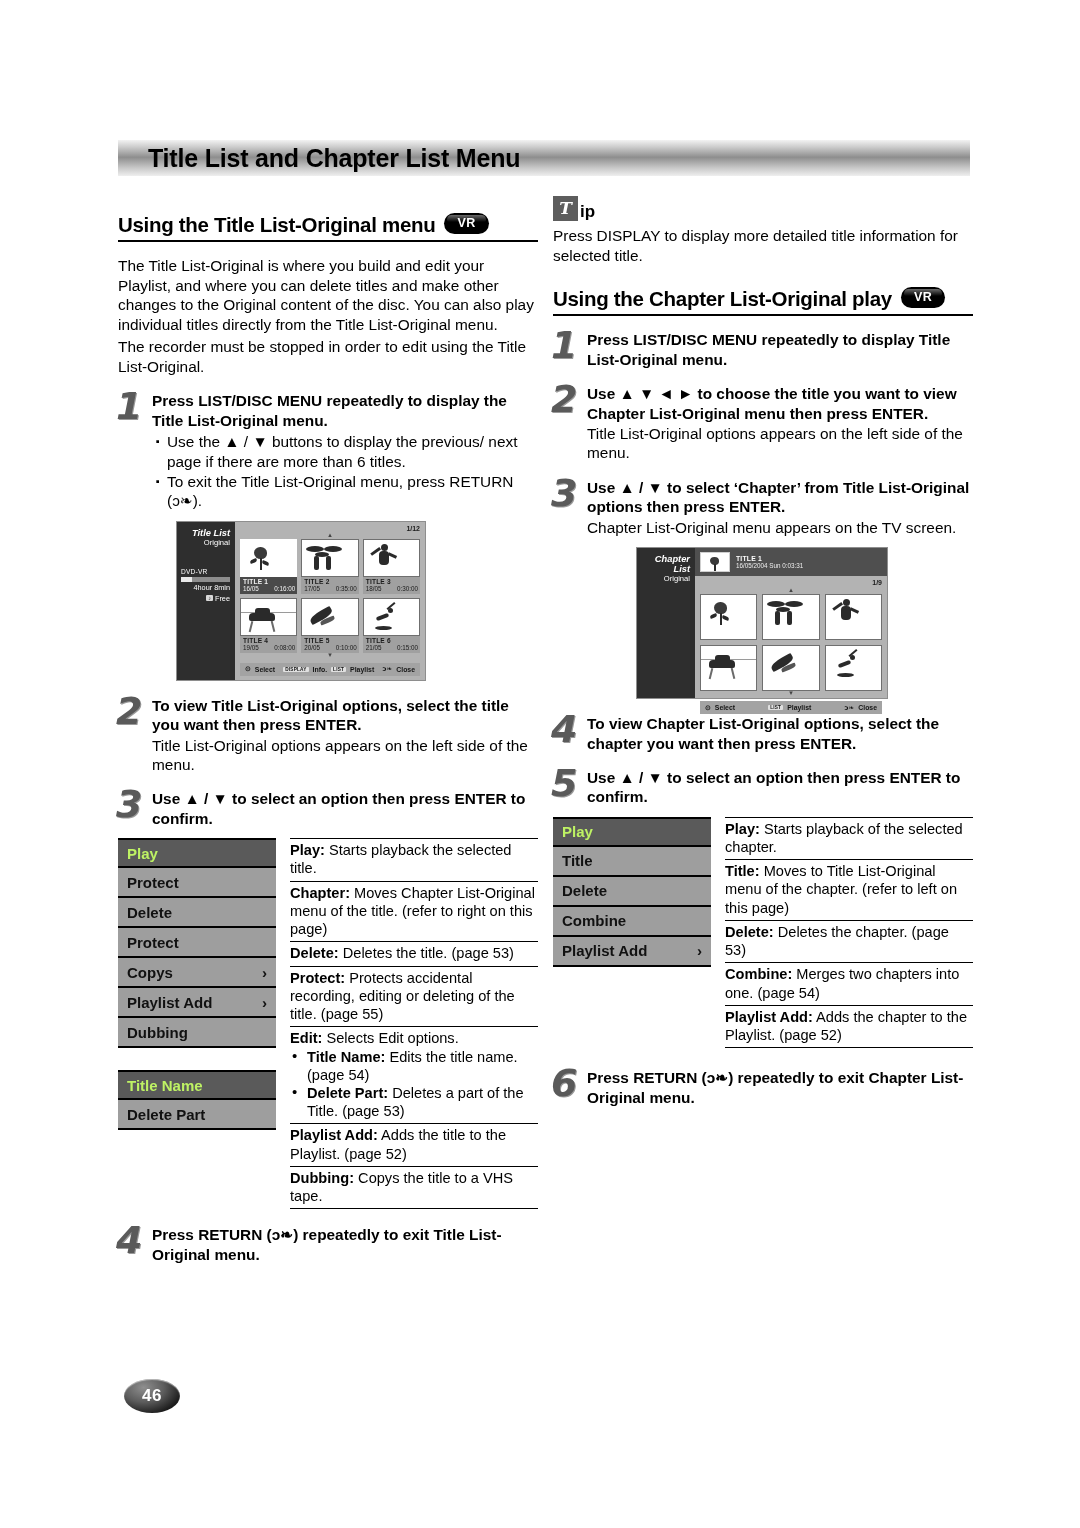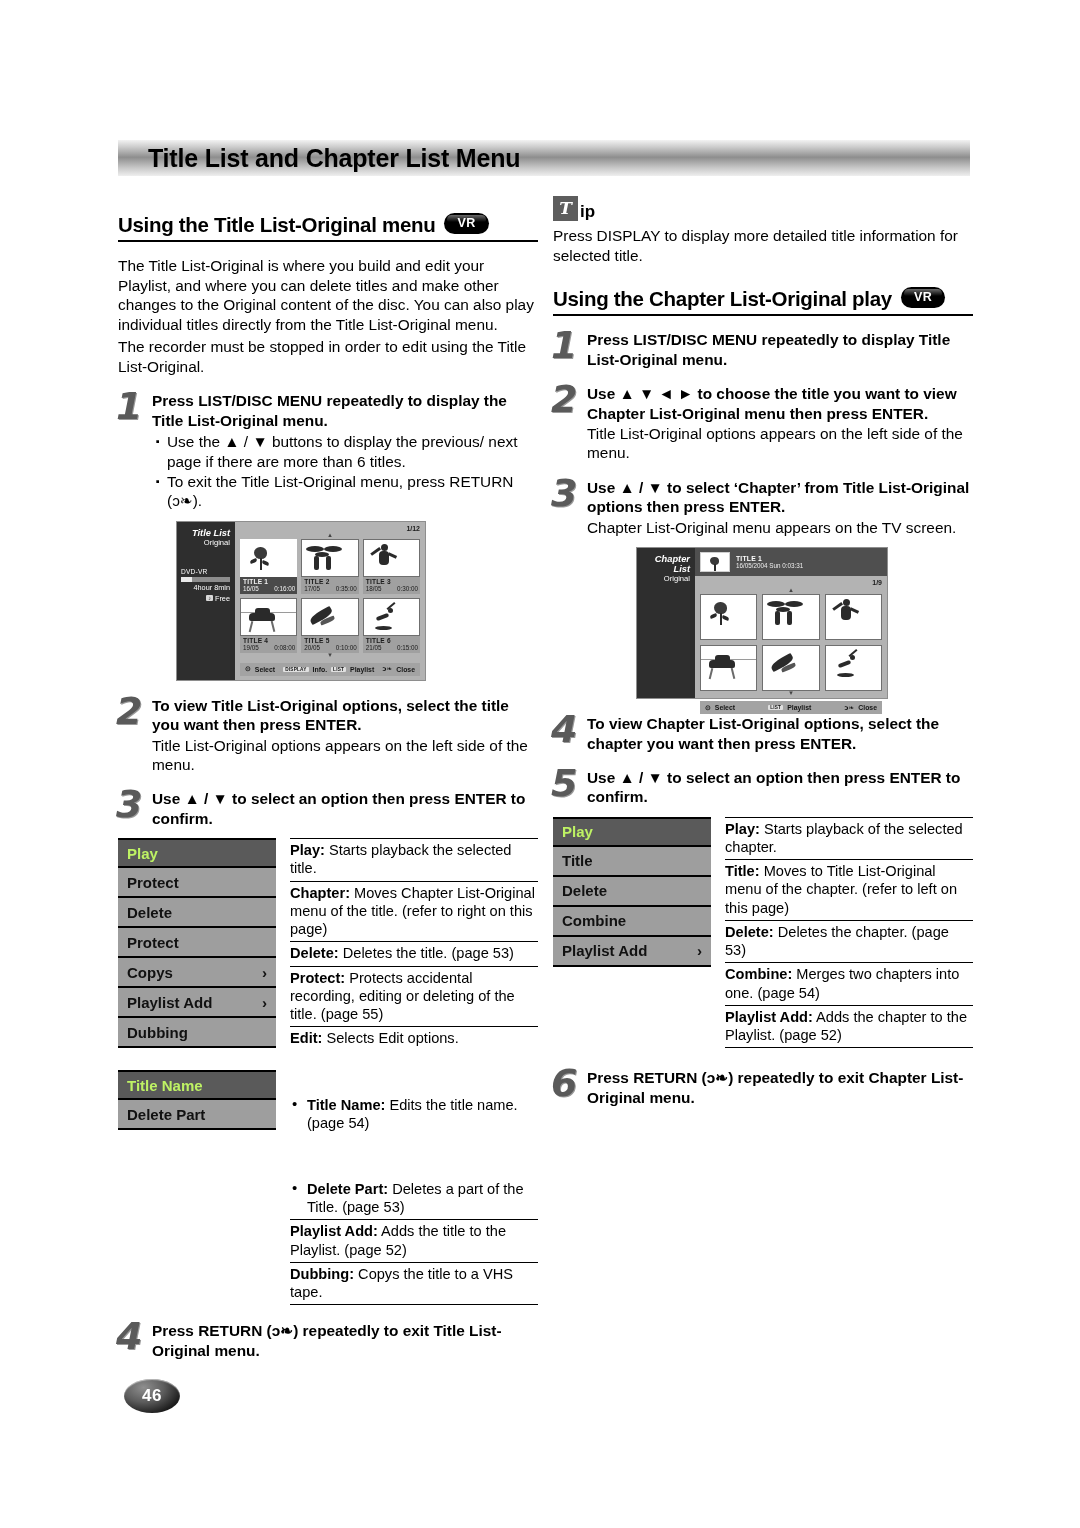--- a/index.html
+++ b/index.html
@@ -176,21 +176,21 @@
 
   
   .descs { }
   .desc {
     font-size: 14.6px; line-height: 1.25; border-bottom: 1.6px solid #000;
     padding: 2px 0 3px 0;
   }
   .desc:first-child { border-top: 1.6px solid #000; }
   .desc b { font-weight: bold; text-align: right; }
   .desc ul { margin: 0; padding: 0; list-style: none; }
-  .desc ul li { position: relative; padding-left: 17px; margin-top: 48px; }
+  .desc ul li { position: relative; padding-left: 17px; }
   .desc ul li::before {
     content: "\2022"; position: absolute; left: 2px; top: -1px; font-size: 15px;
   }
 
   
   .optblock { display: flex; gap: 14px; align-items: flex-start; margin-top: 10px; }
   .optblock .right { flex: 1; }
 
   
   .pagenum {

